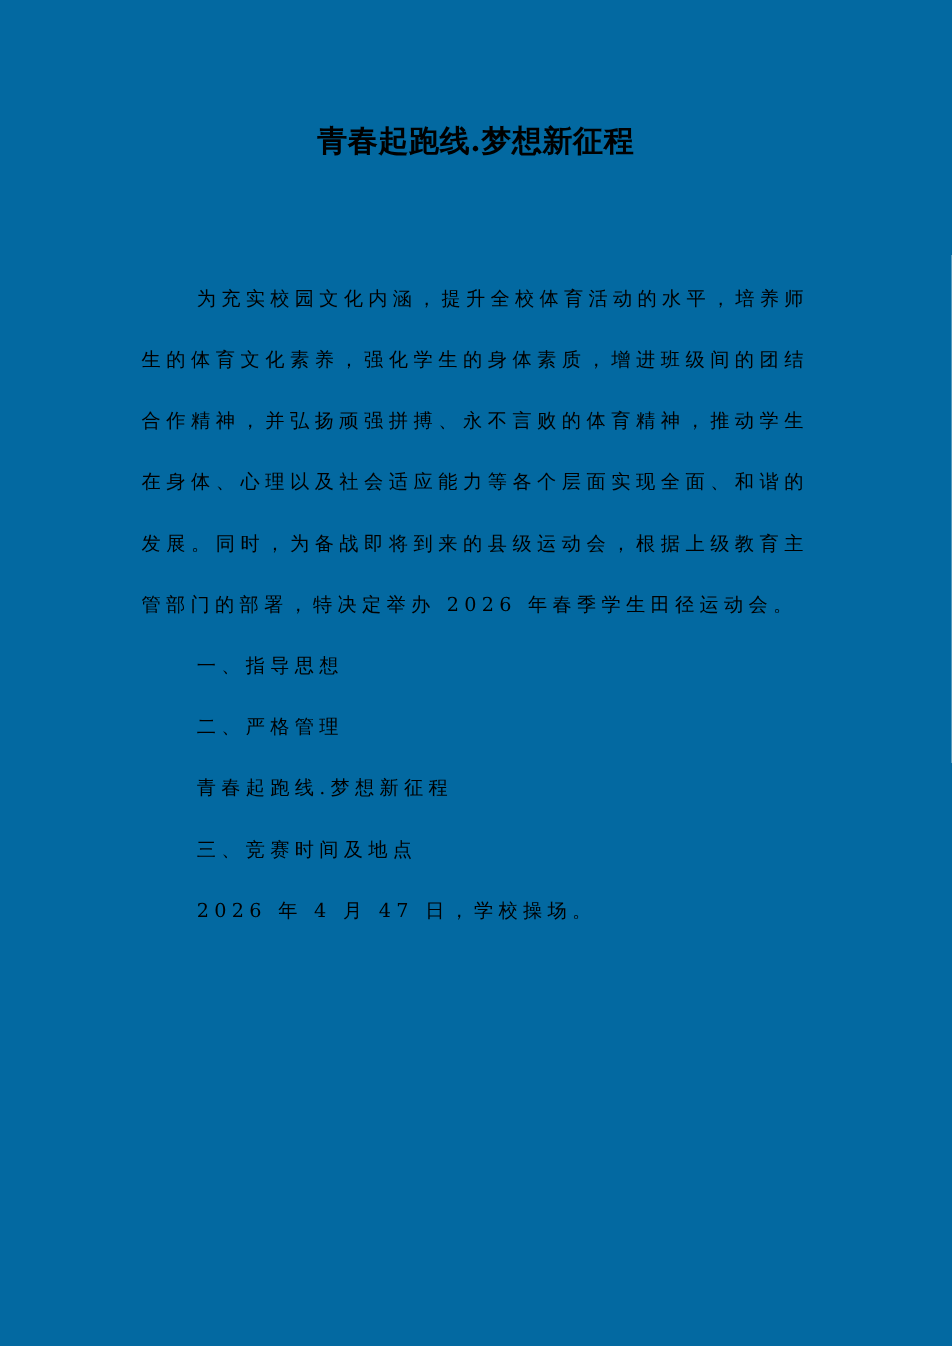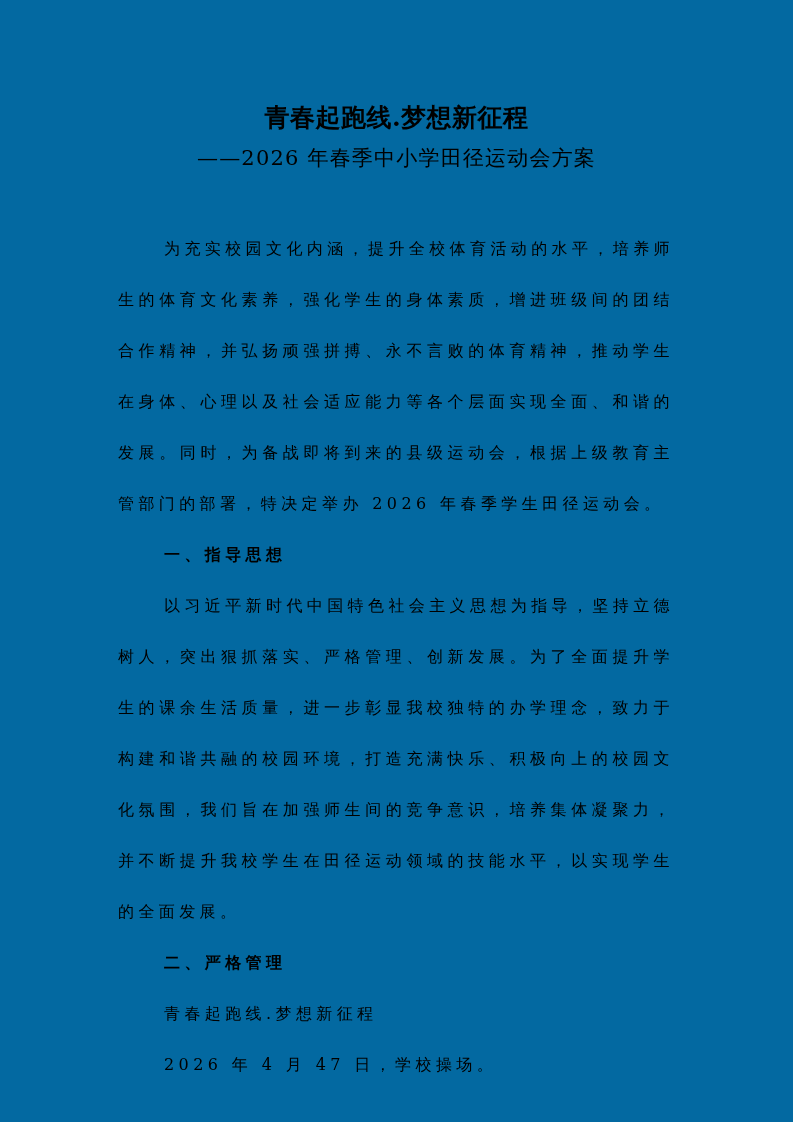--- a/index.html
+++ b/index.html
@@ -53,35 +53,34 @@
     letter-spacing: 4.4px;
   }
   .body p {
     margin: 0;
     text-align: justify;
   }
   .indent {
     text-indent: 46px;
   }
   .heading {
-    font-weight: bold;
+    font-weight: normal;
     text-indent: 46px;
   }
 </style>
 </head>
 <body>
 
 <div class="page">
   <div class="title">青春起跑线.梦想新征程</div>
-  <div class="subtitle">——2026 年春季中小学田径运动会方案</div>
 
   <div class="body">
     <p class="indent">为充实校园文化内涵，提升全校体育活动的水平，培养师生的体育文化素养，强化学生的身体素质，增进班级间的团结合作精神，并弘扬顽强拼搏、永不言败的体育精神，推动学生在身体、心理以及社会适应能力等各个层面实现全面、和谐的发展。同时，为备战即将到来的县级运动会，根据上级教育主管部门的部署，特决定举办 2026 年春季学生田径运动会。</p>
 
     <p class="heading">一、指导思想</p>
-    <p class="indent">以习近平新时代中国特色社会主义思想为指导，坚持立德树人，突出狠抓落实、严格管理、创新发展。为了全面提升学生的课余生活质量，进一步彰显我校独特的办学理念，致力于构建和谐共融的校园环境，打造充满快乐、积极向上的校园文化氛围，我们旨在加强师生间的竞争意识，培养集体凝聚力，并不断提升我校学生在田径运动领域的技能水平，以实现学生的全面发展。</p>
 
     <p class="heading">二、严格管理</p>
     <p class="indent">青春起跑线.梦想新征程</p>
 
+    <p class="heading">三、竞赛时间及地点</p>
     <p class="indent">2026 年 4 月 47 日，学校操场。</p>
   </div>
 </div>
 
 </body></html>

